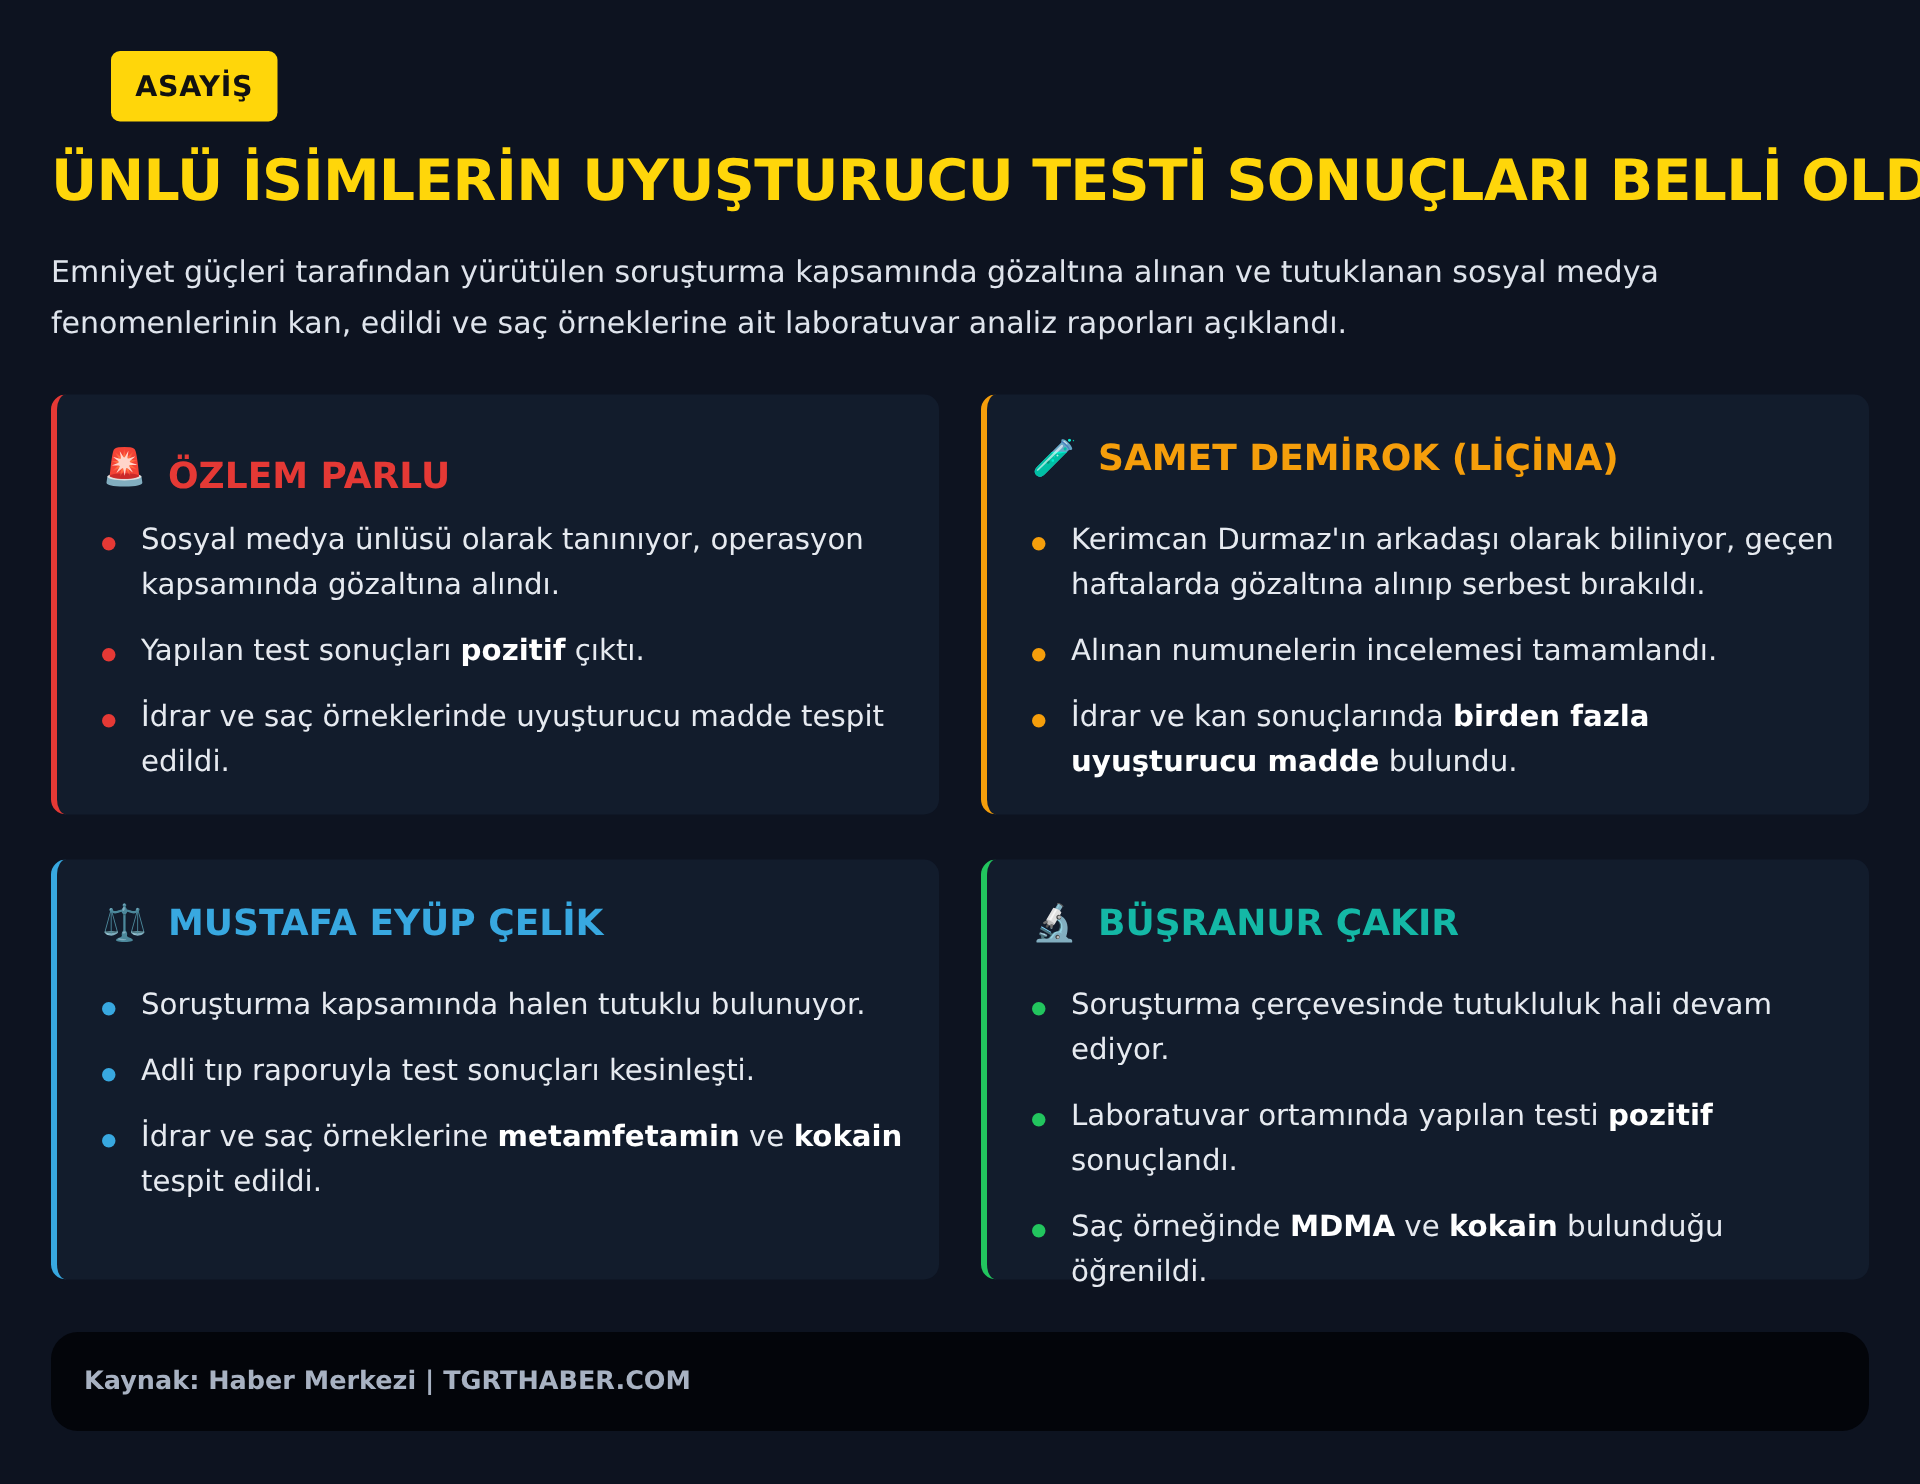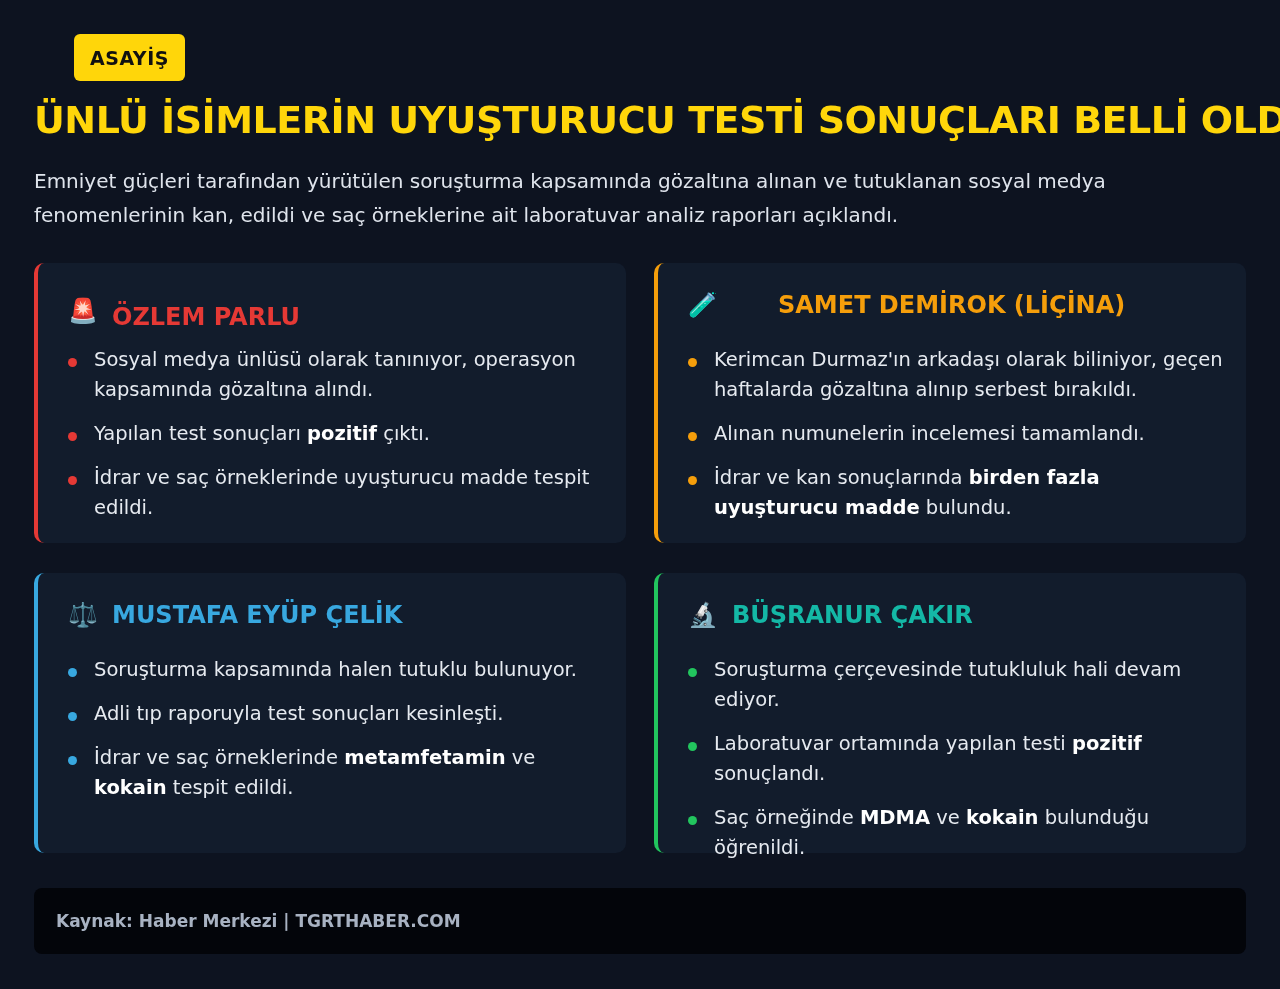--- a/index.html
+++ b/index.html
@@ -47,21 +47,21 @@
     font-size:19.5px; line-height:30px; color:#e6eaf0;
     margin-bottom:14px;
   }
   .card li .dot {
     position:absolute; left:0; top:13px;
     width:9px; height:9px; border-radius:50%;
   }
   .card li b { font-weight:bold; color:#fff; }
   .footer {
     position:absolute; left:34px; top:888px;
-    width:1212px; height:66px; border-radius:8px;
+    width:1212px; height:66px; border-radius:18px;
     background:#03050a;
     display:flex; align-items:center;
     padding-left:22px; box-sizing:border-box;
     font-weight:bold; font-size:17px; color:#a8b2c2;
   }
 </style>
 </head>
 <body>
 
 <div class="badge">ASAYİŞ</div>
@@ -75,37 +75,37 @@
     </div>
     <ul>
       <li><span class="dot" style="background: rgb(229, 57, 53);"></span><span>Sosyal medya ünlüsü olarak tanınıyor, operasyon kapsamında gözaltına alındı.</span></li>
       <li><span class="dot" style="background: rgb(229, 57, 53);"></span><span>Yapılan test sonuçları </span><b>pozitif</b><span> çıktı.</span></li>
       <li><span class="dot" style="background: rgb(229, 57, 53);"></span><span>İdrar ve saç örneklerinde uyuşturucu madde tespit edildi.</span></li>
     </ul>
   </div>
 <div class="card" style="left: 654px; top: 263px; border-left-color: rgb(245, 158, 11);">
     <div class="head">
       <span class="icon">🧪</span>
-      <span class="name" style="color: rgb(245, 158, 11); margin-left: 46px;">SAMET DEMİROK (LİÇİNA)</span>
+      <span class="name" style="color: rgb(245, 158, 11);">SAMET DEMİROK (LİÇİNA)</span>
     </div>
     <ul>
       <li><span class="dot" style="background: rgb(245, 158, 11);"></span><span>Kerimcan Durmaz'ın arkadaşı olarak biliniyor, geçen haftalarda gözaltına alınıp serbest bırakıldı.</span></li>
       <li><span class="dot" style="background: rgb(245, 158, 11);"></span><span>Alınan numunelerin incelemesi tamamlandı.</span></li>
       <li><span class="dot" style="background: rgb(245, 158, 11);"></span><span>İdrar ve kan sonuçlarında </span><b>birden fazla uyuşturucu madde</b><span> bulundu.</span></li>
     </ul>
   </div>
 <div class="card" style="left: 34px; top: 573px; border-left-color: rgb(56, 168, 224);">
     <div class="head">
       <span class="icon">⚖️</span>
       <span class="name" style="color: rgb(56, 168, 224);">MUSTAFA EYÜP ÇELİK</span>
     </div>
     <ul>
       <li><span class="dot" style="background: rgb(56, 168, 224);"></span><span>Soruşturma kapsamında halen tutuklu bulunuyor.</span></li>
       <li><span class="dot" style="background: rgb(56, 168, 224);"></span><span>Adli tıp raporuyla test sonuçları kesinleşti.</span></li>
-      <li><span class="dot" style="background: rgb(56, 168, 224);"></span><span>İdrar ve saç örneklerinde </span><b>metamfetamin</b><span> ve </span><b>kokain</b><span> tespit edildi.</span></li>
+      <li><span class="dot" style="background: rgb(56, 168, 224);"></span><span>İdrar ve saç örneklerine </span><b>metamfetamin</b><span> ve </span><b>kokain</b><span> tespit edildi.</span></li>
     </ul>
   </div>
 <div class="card" style="left: 654px; top: 573px; border-left-color: rgb(34, 197, 94);">
     <div class="head">
       <span class="icon">🔬</span>
       <span class="name" style="color: #14b8a6;">BÜŞRANUR ÇAKIR</span>
     </div>
     <ul>
       <li><span class="dot" style="background: rgb(34, 197, 94);"></span><span>Soruşturma çerçevesinde tutukluluk hali devam ediyor.</span></li>
       <li><span class="dot" style="background: rgb(34, 197, 94);"></span><span>Laboratuvar ortamında yapılan testi </span><b>pozitif</b><span> sonuçlandı.</span></li>

